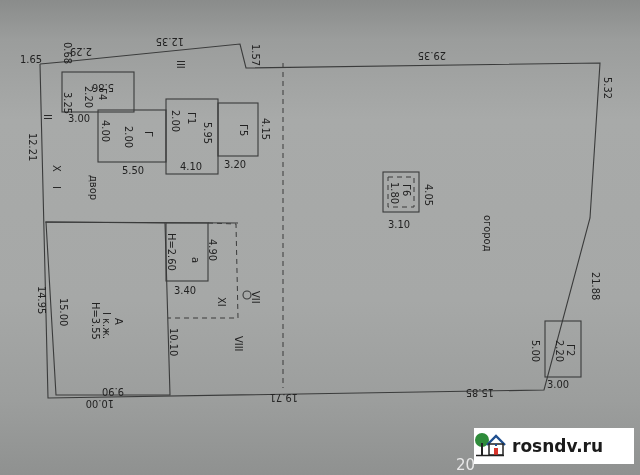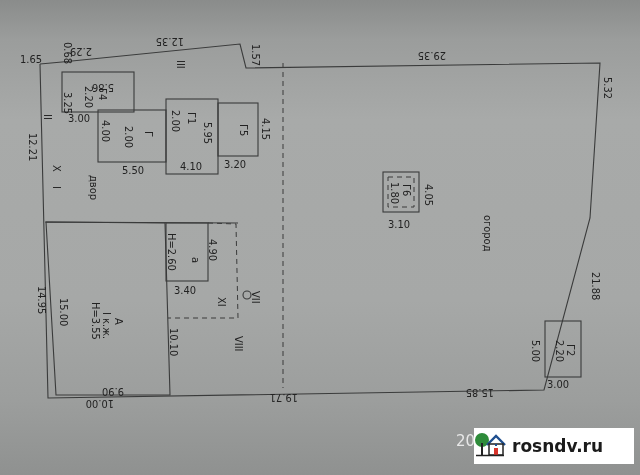--- a/index.html
+++ b/index.html
@@ -15,21 +15,21 @@
   }
   svg.plan { position: absolute; left: 0; top: 0; }
   .lbl { font-family: "DejaVu Sans Condensed", "DejaVu Sans", sans-serif; font-size: 11px; fill: #222; }
   .ln { stroke: #3a3b3b; stroke-width: 1.1; fill: none; }
   .dash { stroke: #3a3b3b; stroke-width: 1; fill: none; stroke-dasharray: 5 4; }
   #watermark {
     position: absolute; left: 474px; top: 428px; width: 160px; height: 36px;
     background: #ffffff; display: flex; align-items: center; box-sizing: border-box;
   }
   #watermark .site { font-family: "DejaVu Sans", sans-serif; font-weight: bold; font-size: 17px; color: #1b1b1b; margin-left: 6px; }
-  #year { position: absolute; left: 456px; top: 432px; font-family: "DejaVu Sans", sans-serif; font-size: 15px; color: #e8e8e8; }
+  #year { position: absolute; left: 456px; top: 456px; font-family: "DejaVu Sans", sans-serif; font-size: 15px; color: #e8e8e8; }
 </style>
 </head>
 <body>
 
 <div id="paper"></div>
 
 <svg class="plan" width="640" height="475" viewBox="0 0 640 475">
 
   <polyline class="ln" points="40,64 62,62 240,44 246,68 600,63 590,218 544,390 48,398 40,64"></polyline>
 

